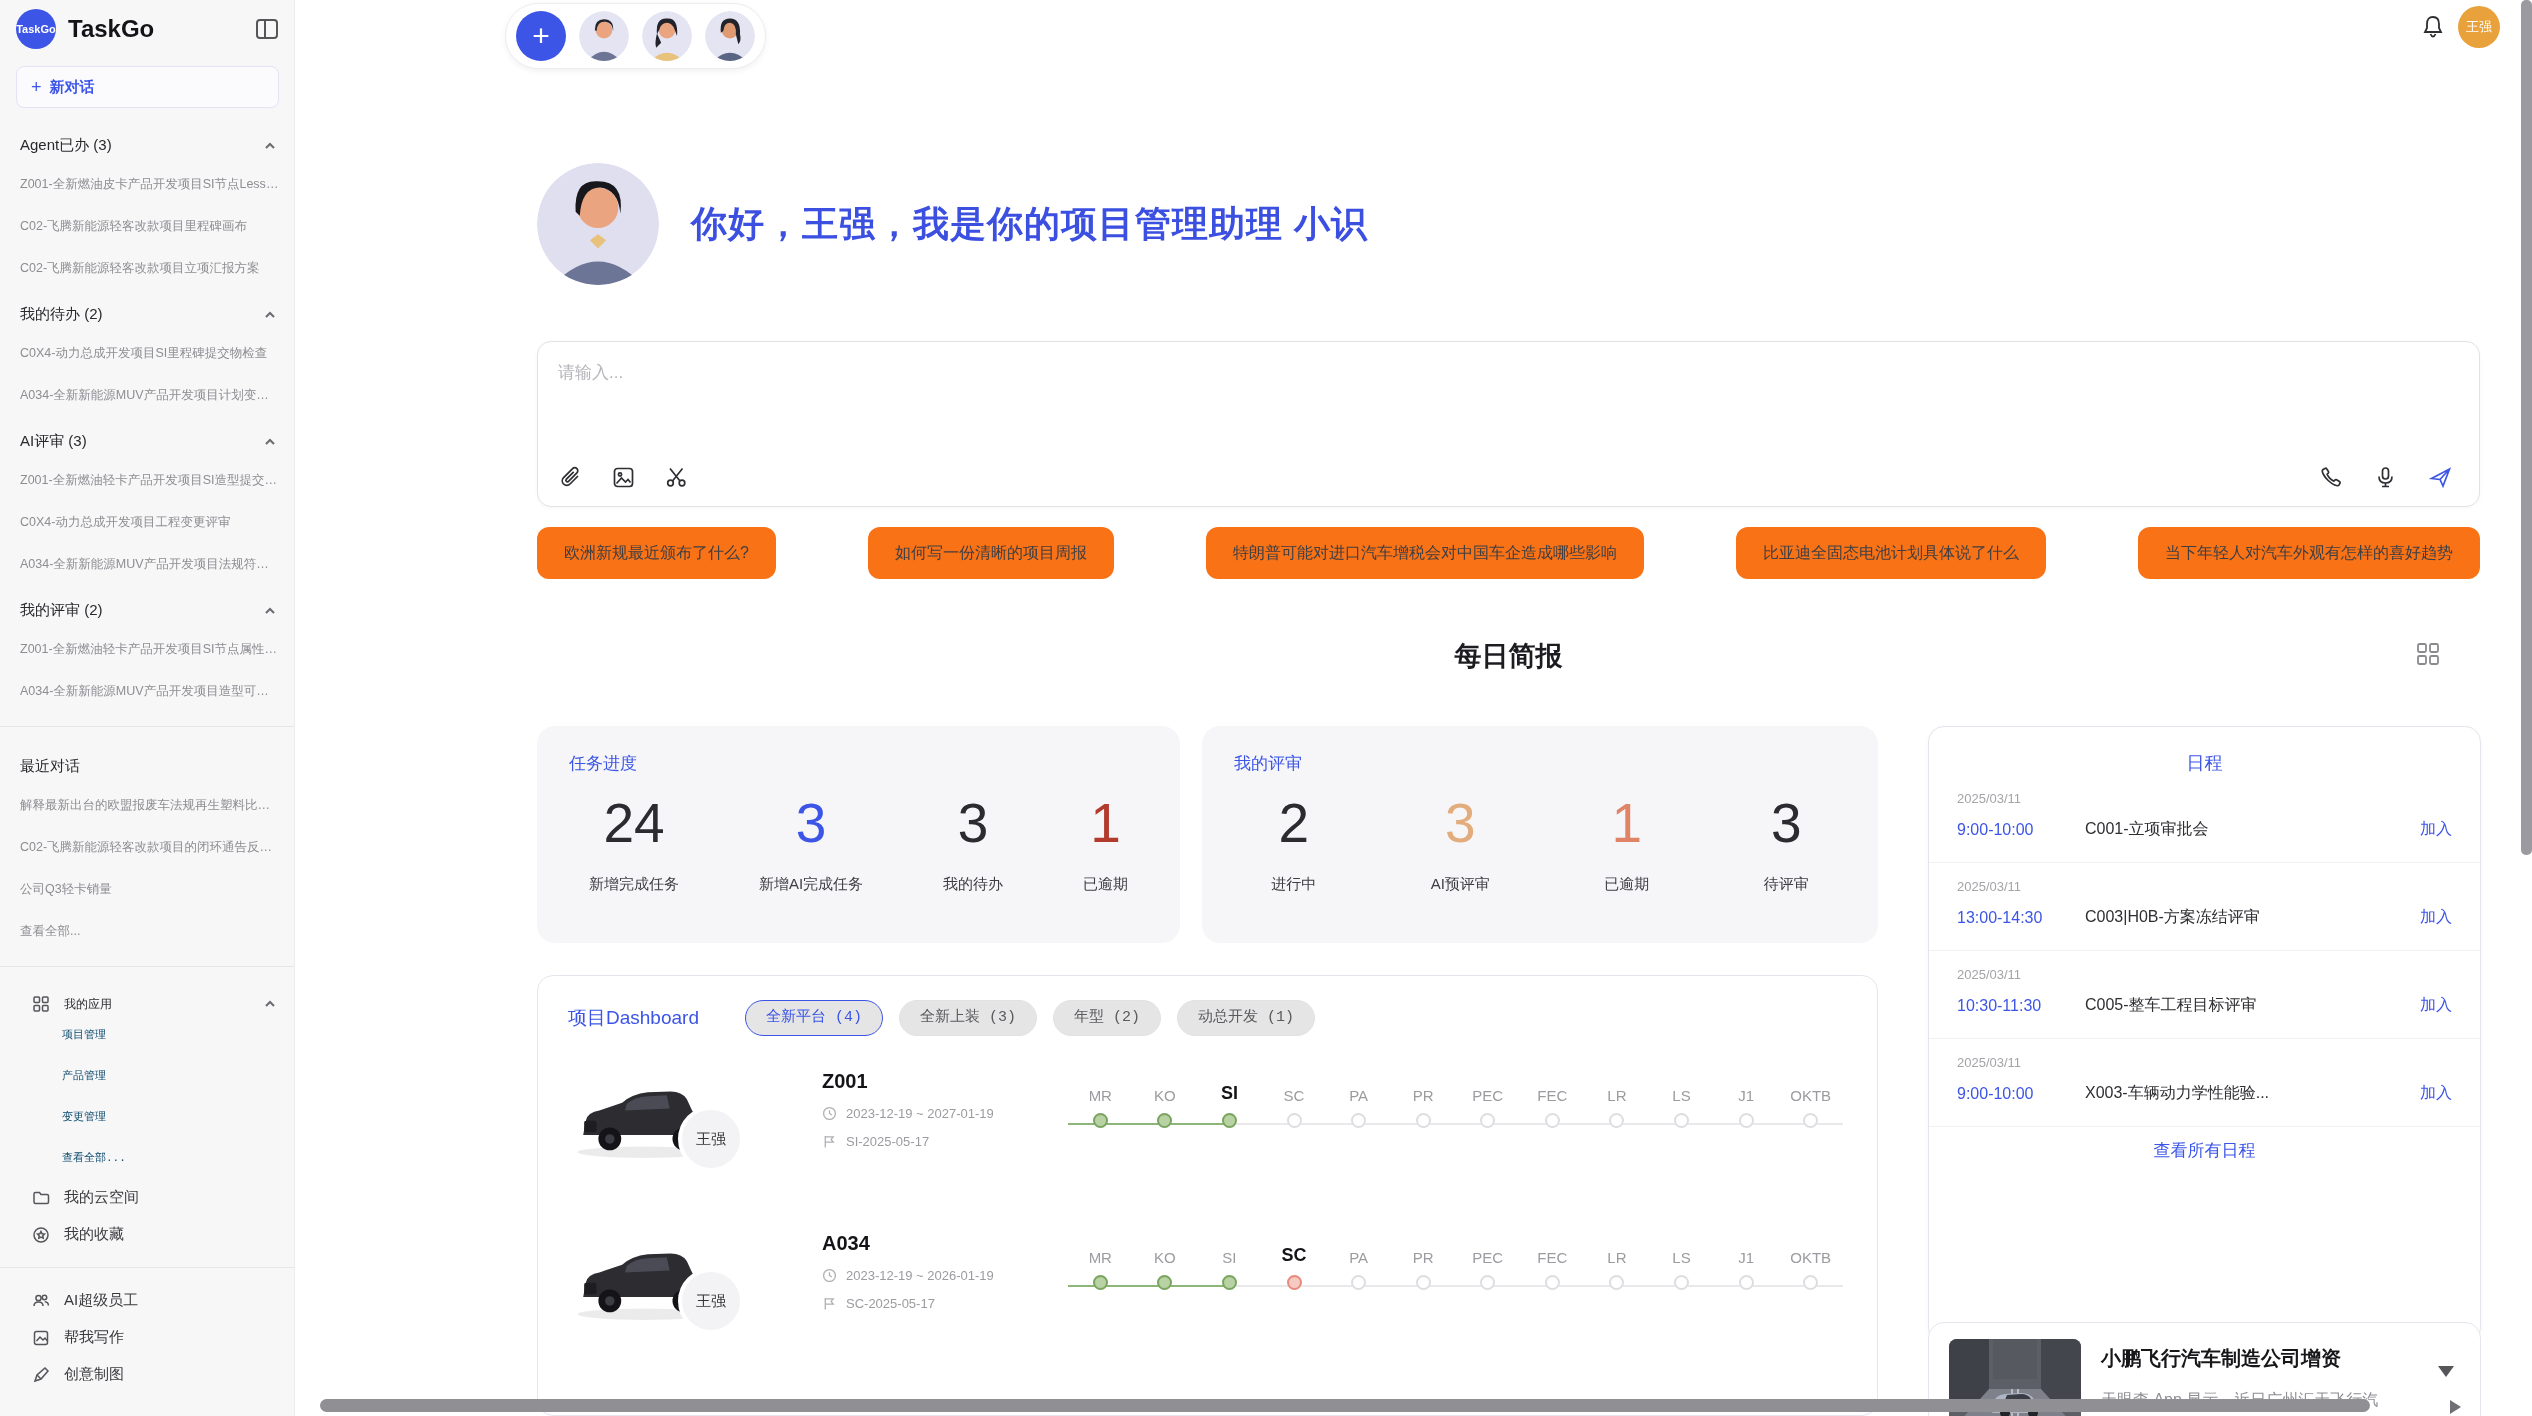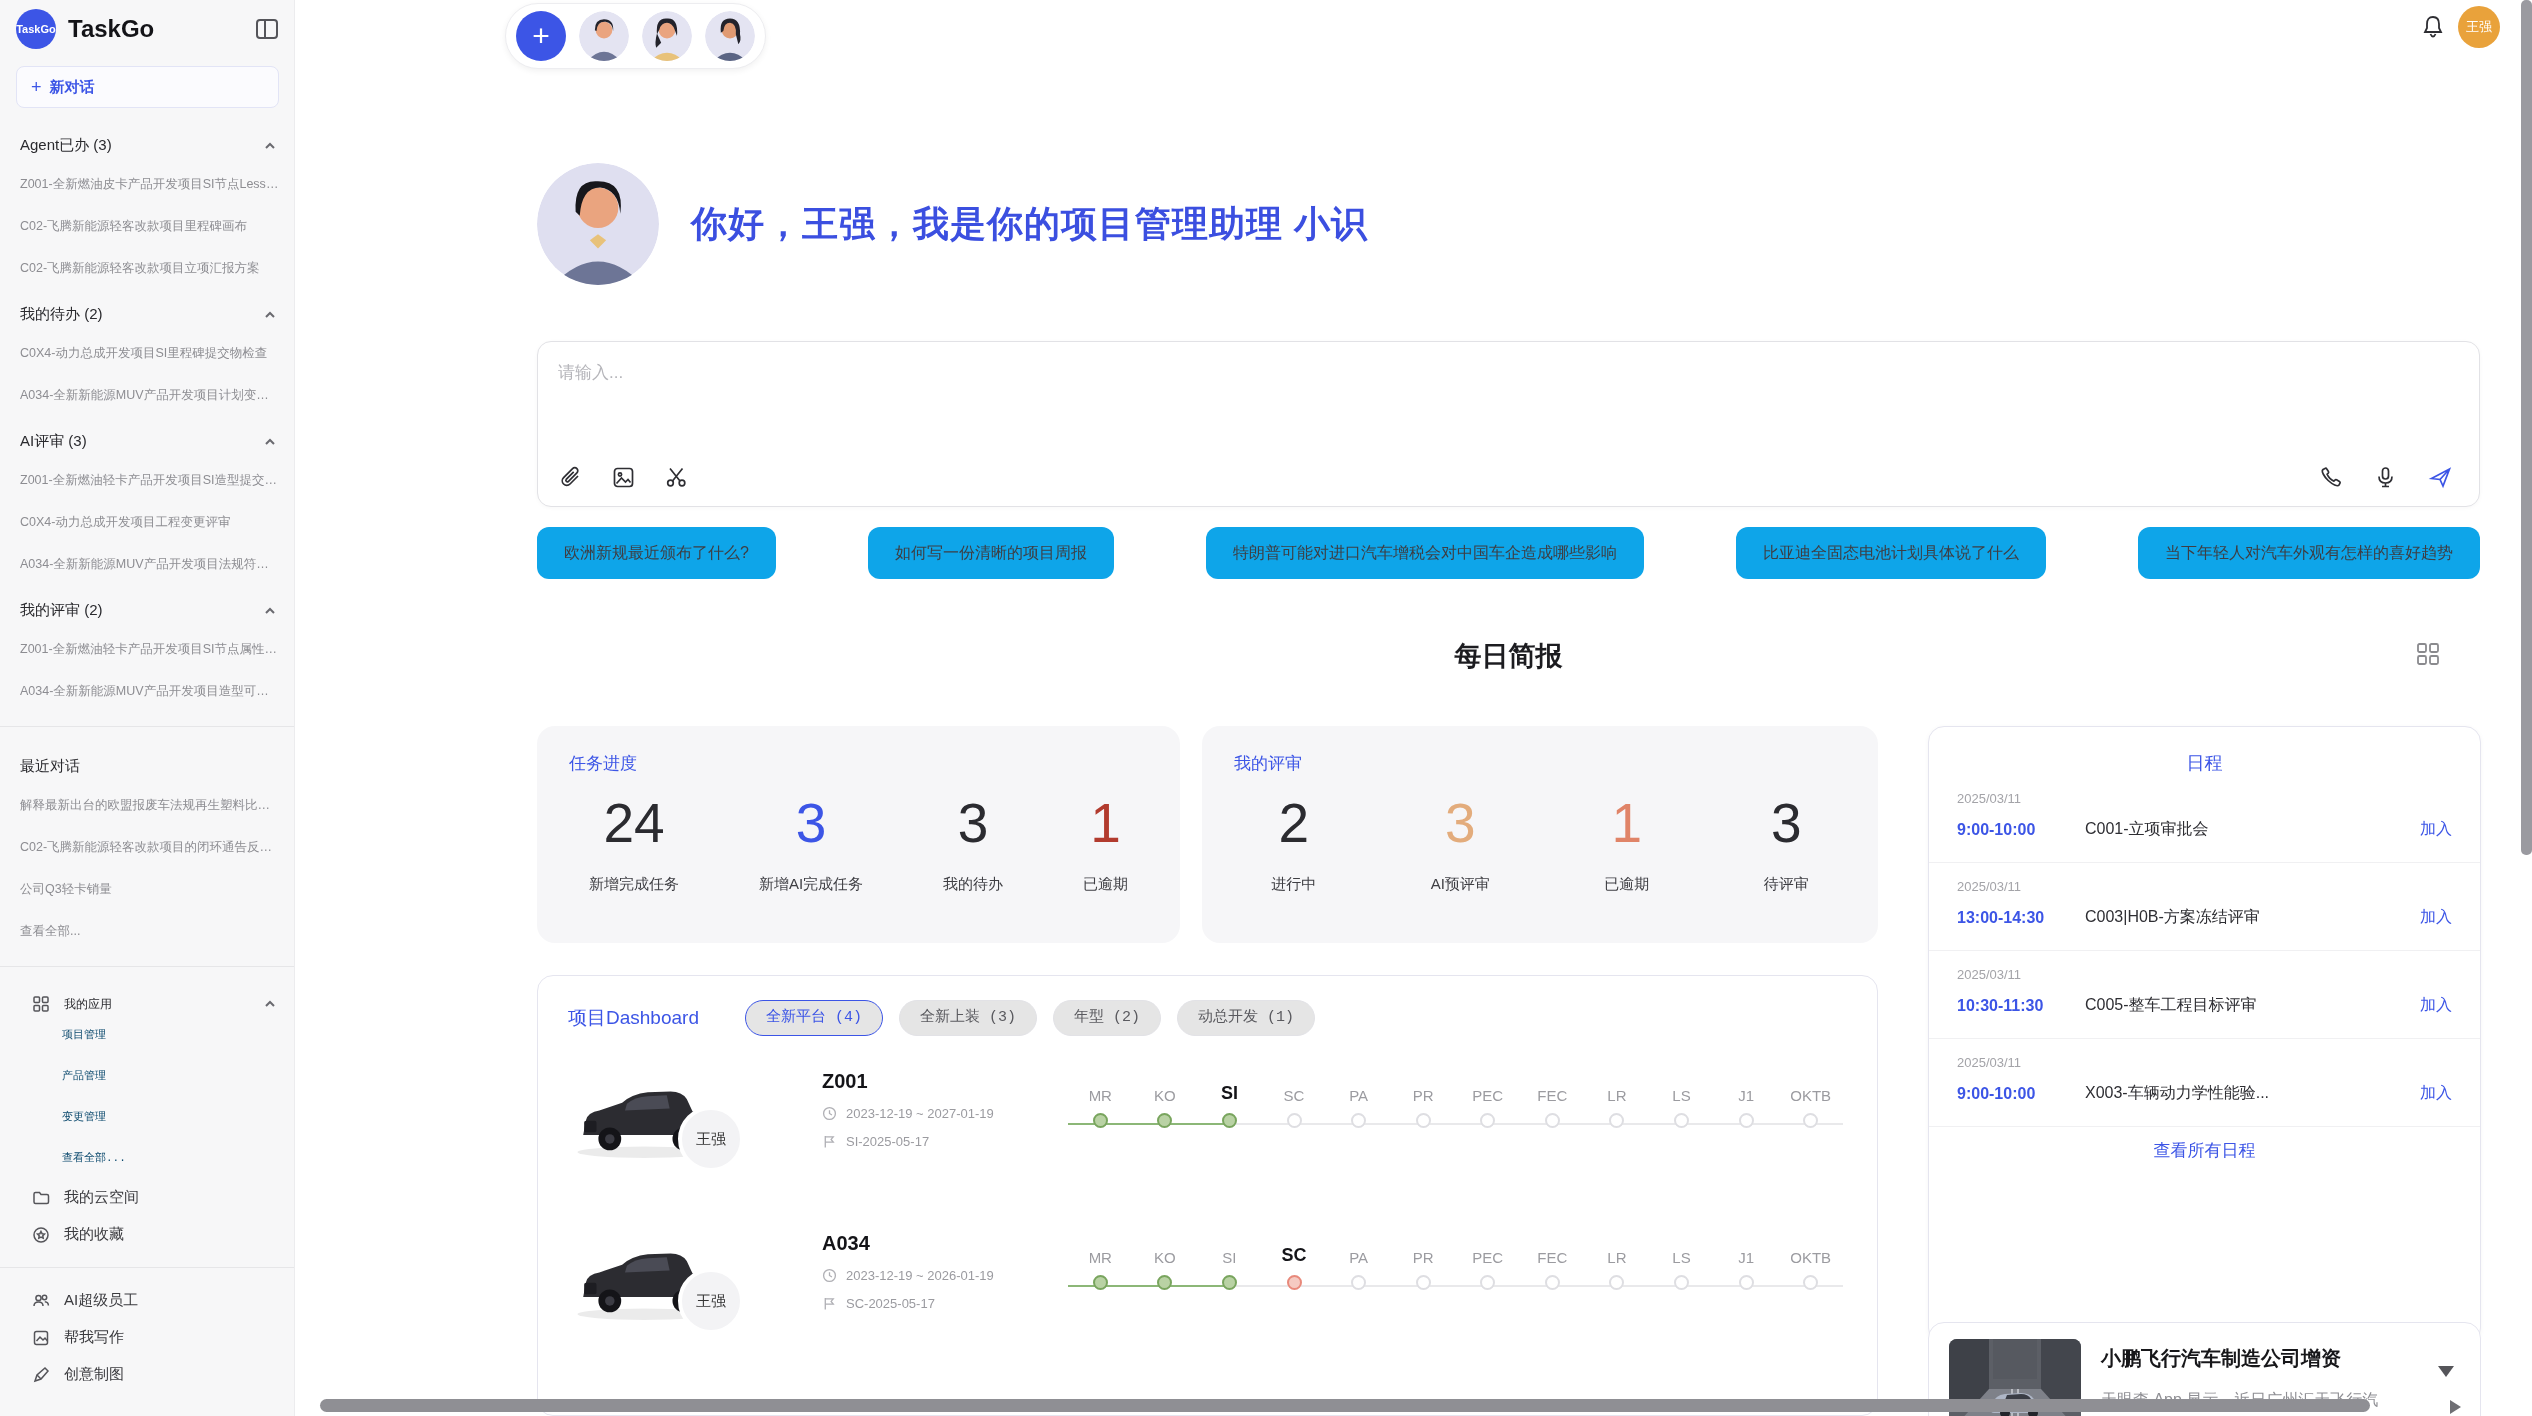--- a/index.html
+++ b/index.html
@@ -63,21 +63,21 @@
     font-size:17px; color:#333; font-family:inherit; background:transparent; }
   .chat-input::placeholder { color:#b5b5ba; }
   .in-icons-left { position:absolute; left:20px; bottom:16px; display:flex; gap:28px; align-items:center; }
   .in-icons-right { position:absolute; right:26px; bottom:16px; display:flex; gap:30px; align-items:center; }
   .tool-ic { width:25px; height:25px; stroke:#2e2e33; stroke-width:1.7; fill:none; cursor:pointer; }
   .tool-ic.blue { stroke:#3c55e6; }
 
   
   .chips { position:absolute; left:537px; top:527px; width:1943px; display:flex;
     justify-content:space-between; }
-  .chip { height:52px; line-height:52px; padding:0 27px; background:#0ea5e9; border-radius:12px;
+  .chip { height:52px; line-height:52px; padding:0 27px; background:#f97316; border-radius:12px;
     font-size:16px; color:#3e3e43; white-space:nowrap; cursor:pointer; }
 
   
   .briefing-title { position:absolute; left:537px; top:638px; width:1943px; text-align:center;
     font-size:27px; font-weight:700; color:#1c1c20; }
   .grid-icon { position:absolute; left:2414px; top:640px; width:28px; height:28px; cursor:pointer; }
 
   .stat-card { position:absolute; top:726px; height:217px; background:#f6f6f8; border-radius:18px; }
   .stat-card.c1 { left:537px; width:643px; }
   .stat-card.c2 { left:1202px; width:676px; }
@@ -88,21 +88,21 @@
   .sc-lbl { margin-top:22px; font-size:15px; color:#3e3e43; }
 
   
   .schedule-card { position:absolute; left:1928px; top:726px; width:553px; height:618px;
     background:#fff; border:1px solid #e5e5ef; border-radius:16px; box-shadow:0 1px 5px rgba(0,0,0,.04); }
   .sch-title { text-align:center; margin-top:24px; font-size:18px; color:#3c55e6; }
   .sch-item { padding:16px 28px 22px; border-bottom:1px solid #f0f0f2; }
   .sch-item:last-of-type { border-bottom:none; }
   .sch-date { font-size:13px; color:#a3a3a8; margin-bottom:13px; }
   .sch-row { display:flex; align-items:center; }
-  .sch-time { width:128px; font-size:16px; font-weight:700; color:#3c55e6; }
+  .sch-time { width:128px; font-size:16px; font-weight:400; color:#3c55e6; }
   .sch-name { flex:1; font-size:16px; color:#2e2e33; }
   .sch-join { font-size:16px; color:#3c55e6; cursor:pointer; }
   .sch-all { text-align:center; font-size:17px; color:#3c55e6; padding-top:12px; cursor:pointer; }
 
   
   .news-card { position:absolute; left:1928px; top:1322px; width:553px; height:170px;
     background:#fff; border:1px solid #e5e5ef; border-radius:16px; padding:16px 20px; display:flex; gap:20px; }
   .news-img { width:132px; height:94px; border-radius:8px; overflow:hidden; flex:0 0 auto; }
   .news-title { font-size:20px; font-weight:700; color:#17171a; margin:6px 0 16px; }
   .news-snippet { font-size:16px; color:#8f8f94; line-height:24px; }

